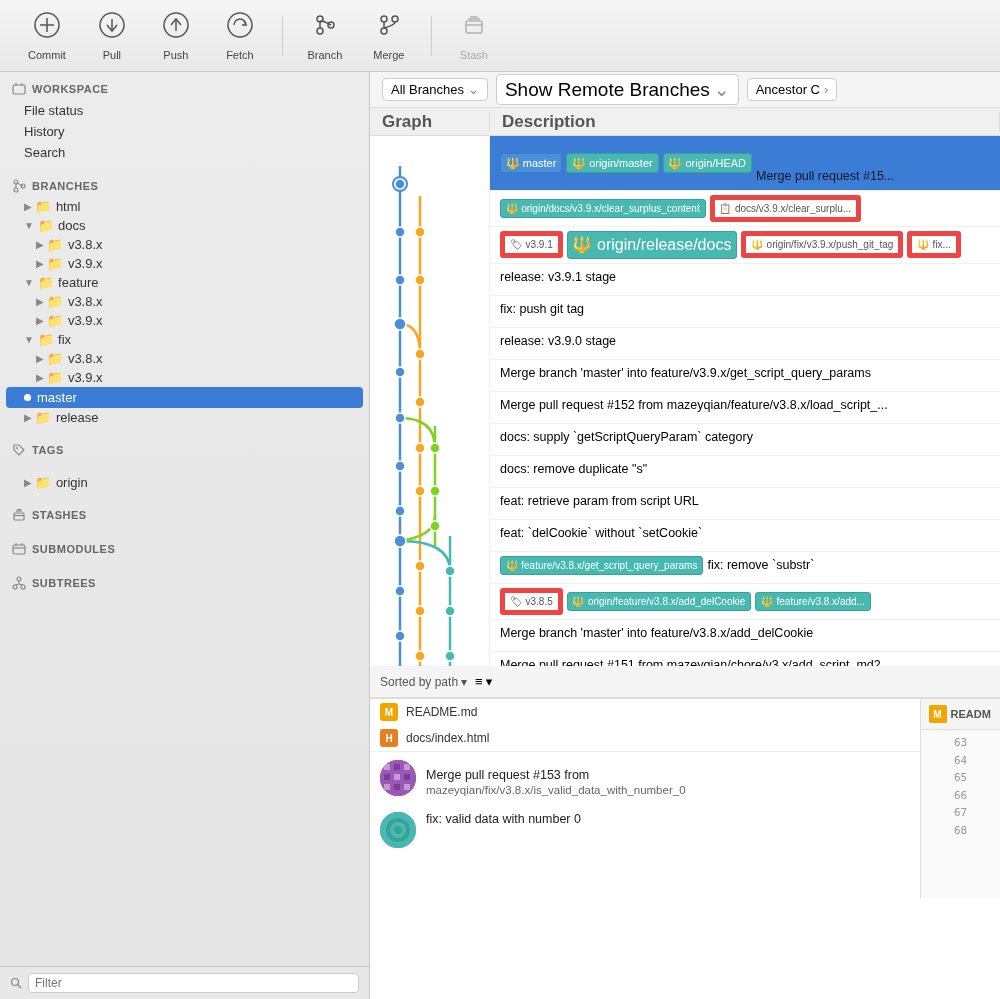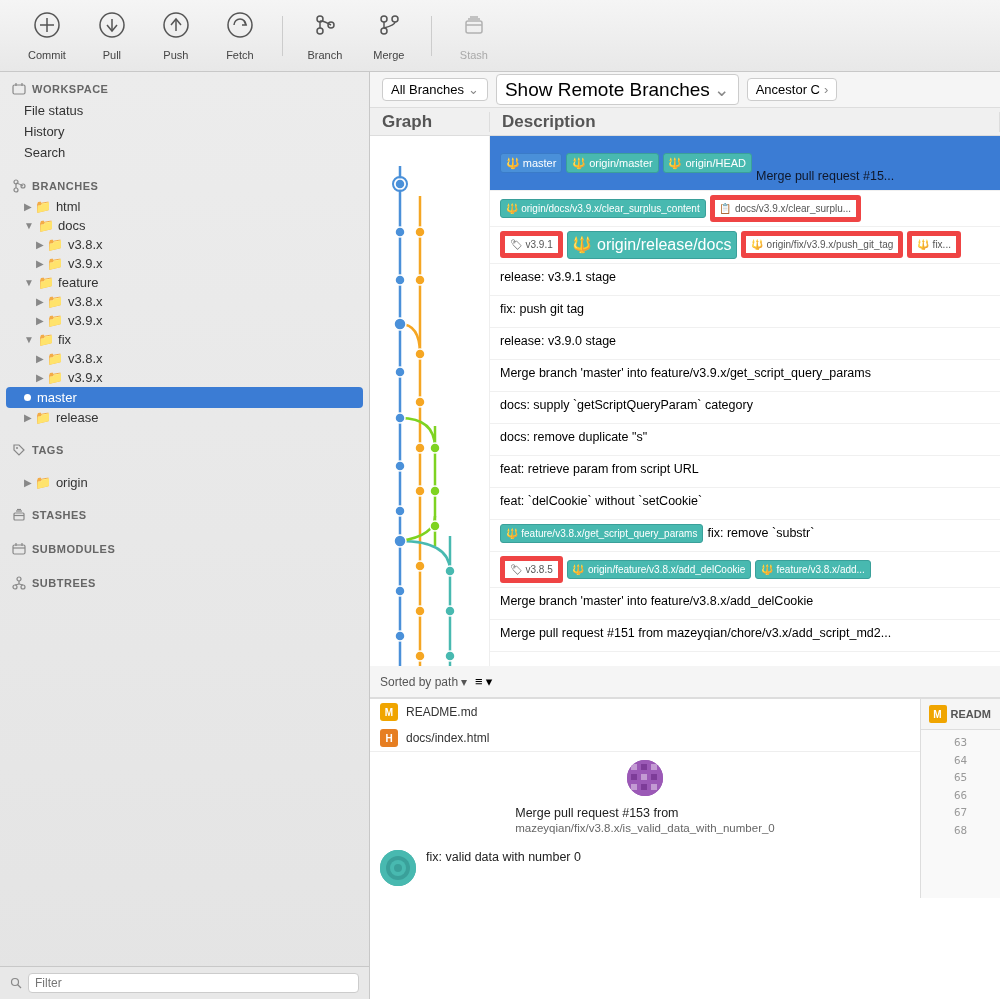--- a/index.html
+++ b/index.html
@@ -758,20 +758,25 @@
             <span class="commit-text">release: v3.9.0 stage</span>
           </div>
         </div>
 
         <div class="commit-row">
           <div class="commit-desc">
             <span class="commit-text">Merge branch 'master' into feature/v3.9.x/get_script_query_params</span>
           </div>
         </div>
 
+        <div class="commit-row">
+          <div class="commit-desc">
+            <span class="commit-text">Merge pull request #152 from mazeyqian/feature/v3.8.x/load_script_...</span>
+          </div>
+        </div>
 
         <div class="commit-row">
           <div class="commit-desc">
             <span class="commit-text">docs: supply `getScriptQueryParam` category</span>
           </div>
         </div>
 
         <div class="commit-row">
           <div class="commit-desc">
             <span class="commit-text">docs: remove duplicate "s"</span>
@@ -836,21 +841,21 @@
       <div class="file-list-panel">
         <div class="file-item">
           <div class="file-icon md">M</div>
           <span>README.md</span>
         </div>
         <div class="file-item">
           <div class="file-icon html">H</div>
           <span>docs/index.html</span>
         </div>
 
-        <div style="display:flex; align-items:center; padding:8px 10px; gap:10px; border-top:1px solid #eee;flex-direction:column;">
+        <div style="display:flex; align-items:flex-end; padding:8px 10px; gap:10px; border-top:1px solid #eee;">
           <div class="avatar">
             <div class="avatar-img" style="background: linear-gradient(135deg, #9b59b6, #8e44ad);">
               <svg width="36" height="36" viewBox="0 0 36 36">
                 <rect width="36" height="36" fill="#9b59b6"></rect>
                 <rect x="4" y="4" width="6" height="6" fill="#c39bd3"></rect>
                 <rect x="14" y="4" width="6" height="6" fill="#7d3c98"></rect>
                 <rect x="24" y="4" width="6" height="6" fill="#c39bd3"></rect>
                 <rect x="4" y="14" width="6" height="6" fill="#7d3c98"></rect>
                 <rect x="14" y="14" width="6" height="6" fill="#c39bd3"></rect>
                 <rect x="24" y="14" width="6" height="6" fill="#7d3c98"></rect>

